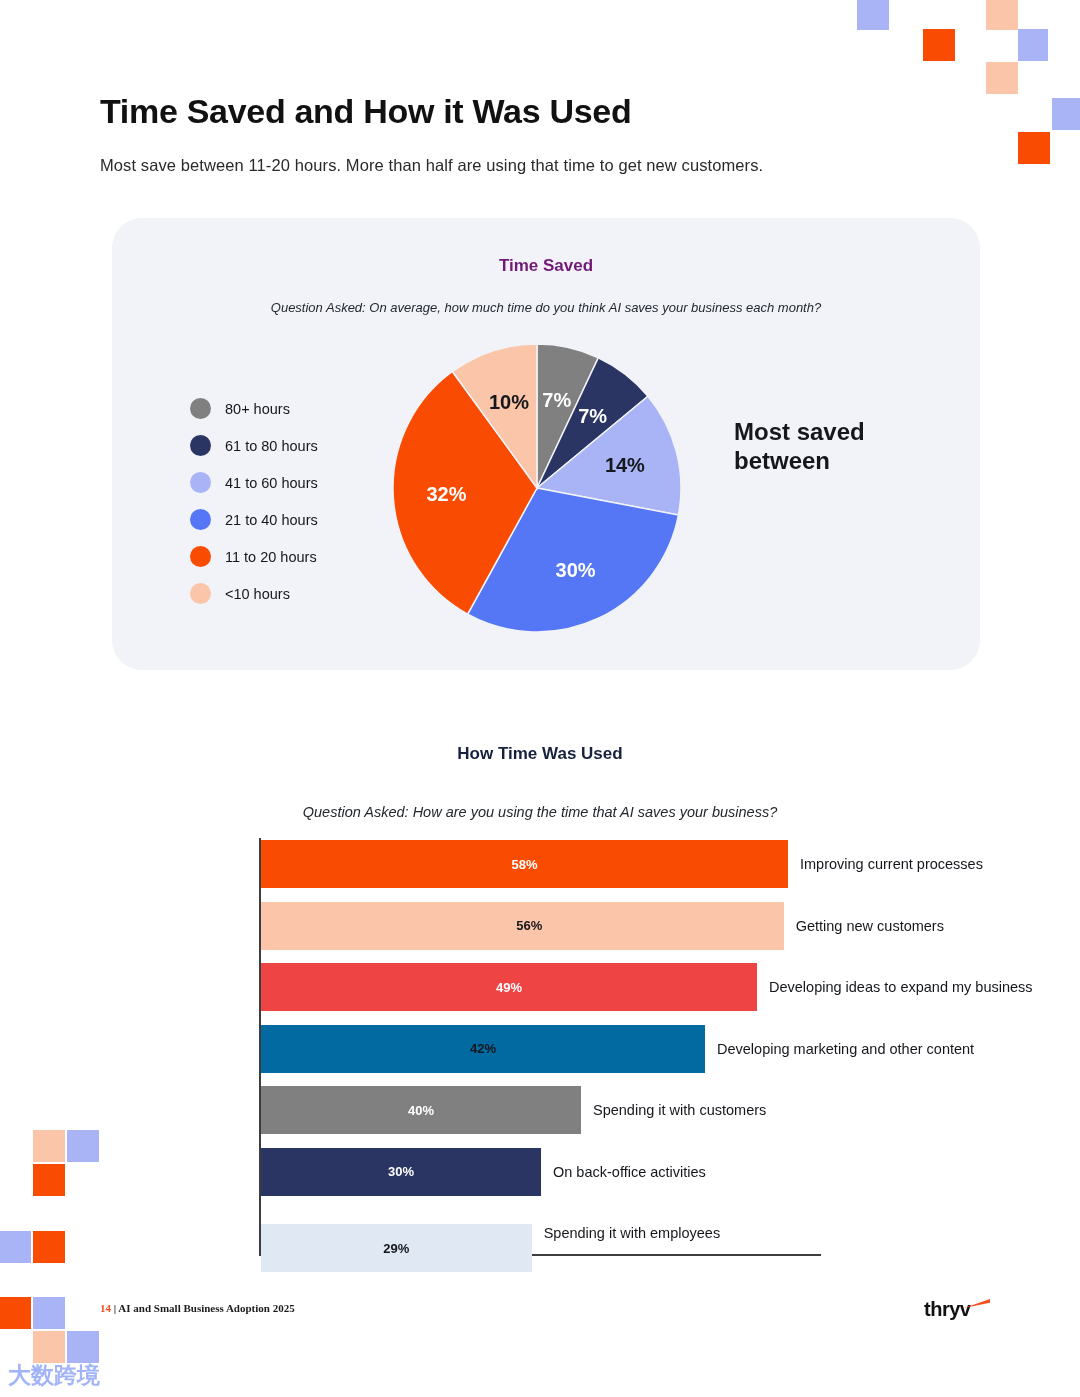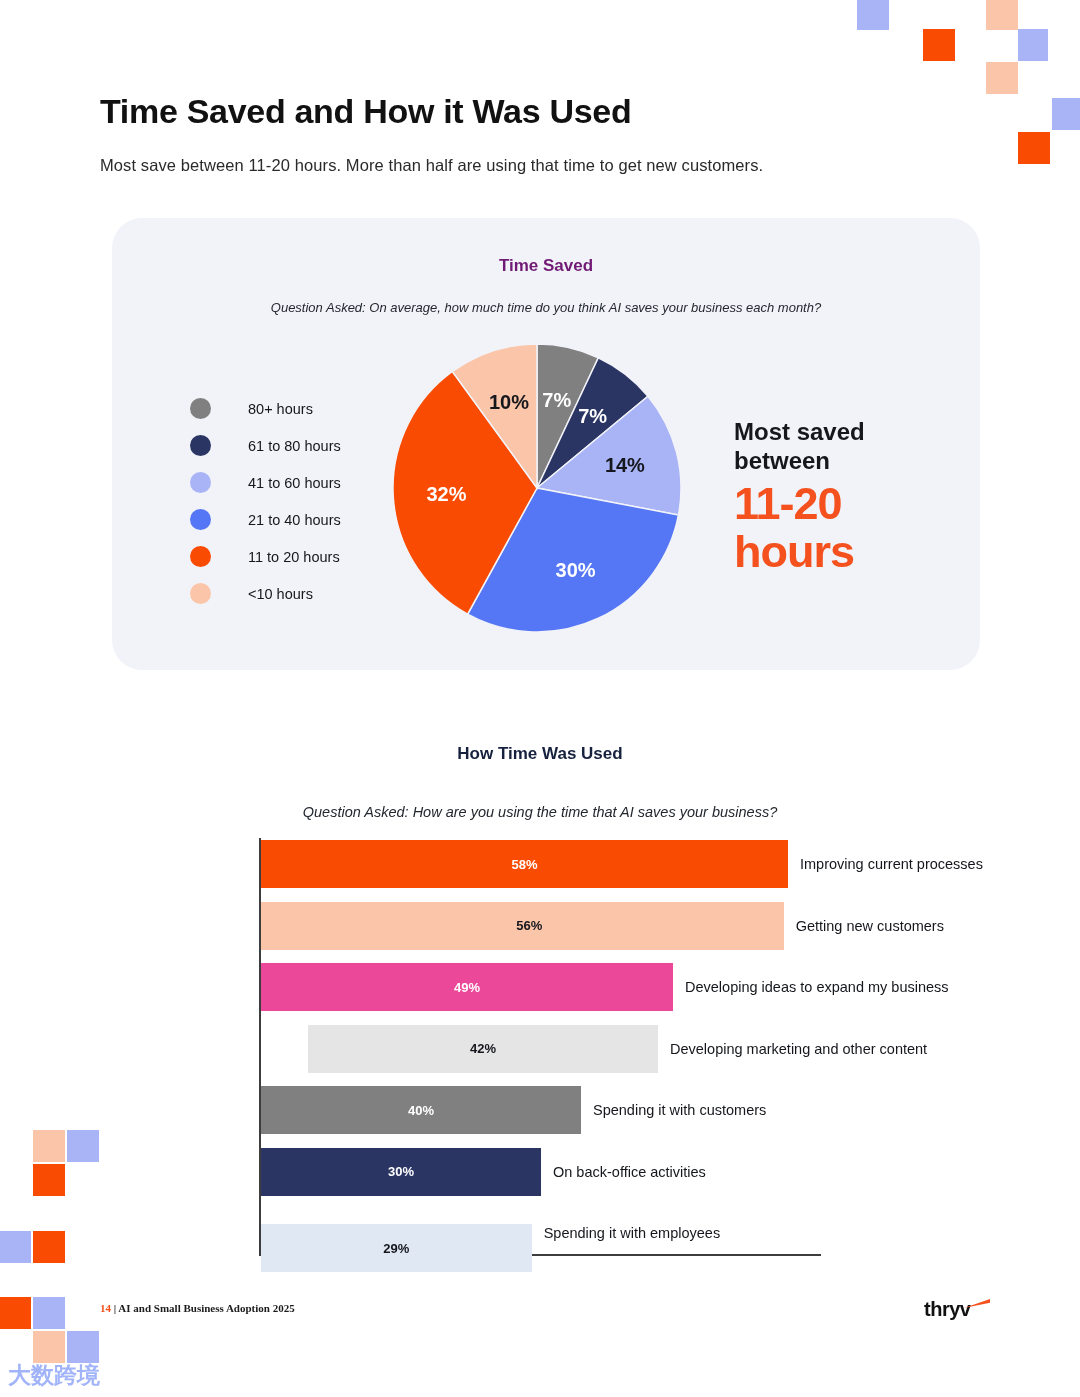--- a/index.html
+++ b/index.html
@@ -40,21 +40,21 @@
     position: absolute; width: 100%; text-align: center; top: 82px;
     font-size: 13px; font-style: italic; color: #23282f;
   }
 
   .legend { position: absolute; left: 78px; top: 172px; }
   .legend-row { display: flex; align-items: center; height: 37px; }
   .legend-dot {
     width: 21px; height: 21px; border-radius: 50%;
     margin-right: 14px; flex: 0 0 auto;
   }
-  .legend-label { font-size: 14.5px; color: #15171c; margin-left: 23px; }
+  .legend-label { font-size: 14.5px; color: #15171c; }
 
   .pie-wrap { position: absolute; left: 280px; top: 125px; width: 290px; height: 290px; }
   .pie-wrap svg { display: block; }
   .slice-label {
     font-family: "Liberation Sans", sans-serif;
     font-weight: bold; font-size: 20px;
   }
 
   .callout {
     position: absolute; left: 622px; top: 200px; width: 190px;
@@ -190,24 +190,20 @@
         <path d="M 145 145 L 60.36 28.50 A 144 144 0 0 1 145.00 1.00 Z" fill="#fac5a8" stroke="#f2f3f9" stroke-width="1.5"></path>
         <text x="117.0" y="65.7" text-anchor="middle" class="slice-label" fill="#15171c">10%</text>
       </svg>
   </div>
 
   <div class="callout">
     <div class="callout-top">
       <div>Most saved</div>
       <div>between</div>
     </div>
-    <div class="callout-big">
-      <div>11-20</div>
-      <div>hours</div>
-    </div>
   </div>
 </div>
 
 <div class="bars-heading">How Time Was Used</div>
 <div class="bars-question">Question Asked: How are you using the time that AI saves your business?</div>
 
 <div class="bars-area">
   <div class="axis-v"></div>
   <div class="axis-h"></div>
   <div id="bars-container">
@@ -217,27 +213,27 @@
         </div>
         <span class="bar-caption">Improving current processes</span>
       </div>
       <div class="bar-row" style="top: 63.5px;">
         <div class="bar" style="width: 522.667px; background: rgb(250, 197, 168); padding-left: 14px;">
           <span class="bar-value" style="color: rgb(21, 23, 28);">56%</span>
         </div>
         <span class="bar-caption">Getting new customers</span>
       </div>
       <div class="bar-row" style="top: 125px;">
-        <div class="bar" style="width: 412px; background: #ec4899; align-items: center;">
+        <div class="bar" style="width: 496px; background: #ef4444; align-items: center;">
           <span class="bar-value" style="color: rgb(255, 255, 255);">49%</span>
         </div>
         <span class="bar-caption">Developing ideas to expand my business</span>
       </div>
       <div class="bar-row" style="top: 186.5px;">
-        <div class="bar" style="width: 350px; background: #e5e5e5; margin-left: 47px;">
+        <div class="bar" style="width: 444px; background: #0369a1;">
           <span class="bar-value" style="color: rgb(21, 23, 28);">42%</span>
         </div>
         <span class="bar-caption">Developing marketing and other content</span>
       </div>
       <div class="bar-row" style="top: 248px;">
         <div class="bar" style="width: 320px; background: rgb(128, 128, 128);">
           <span class="bar-value" style="color: rgb(255, 255, 255);">40%</span>
         </div>
         <span class="bar-caption">Spending it with customers</span>
       </div>

